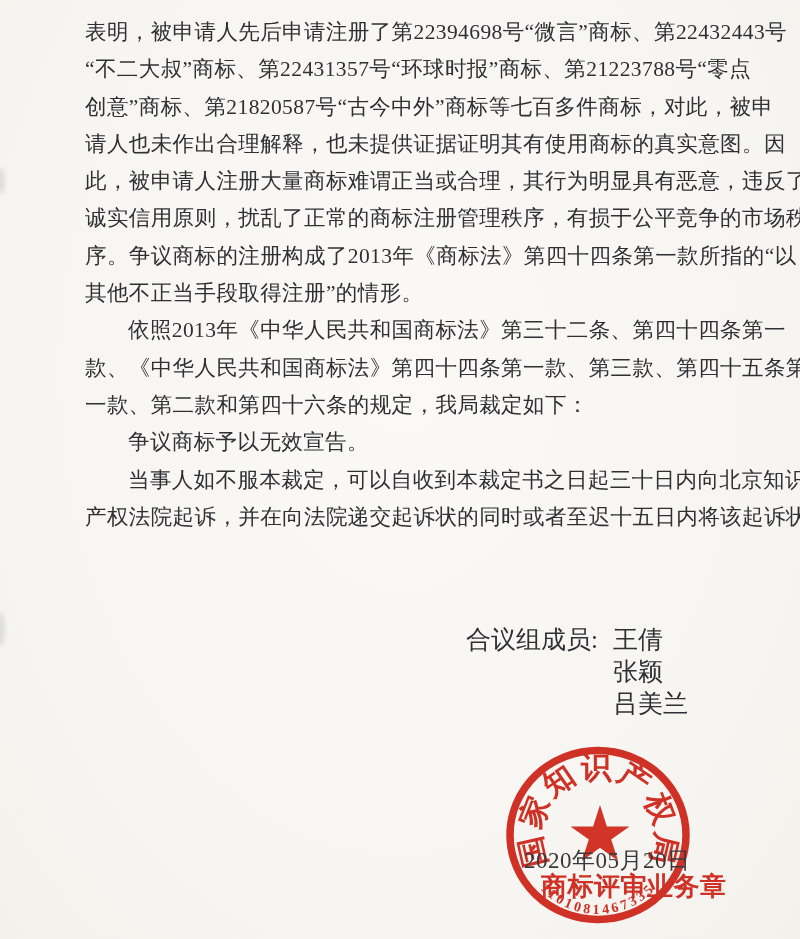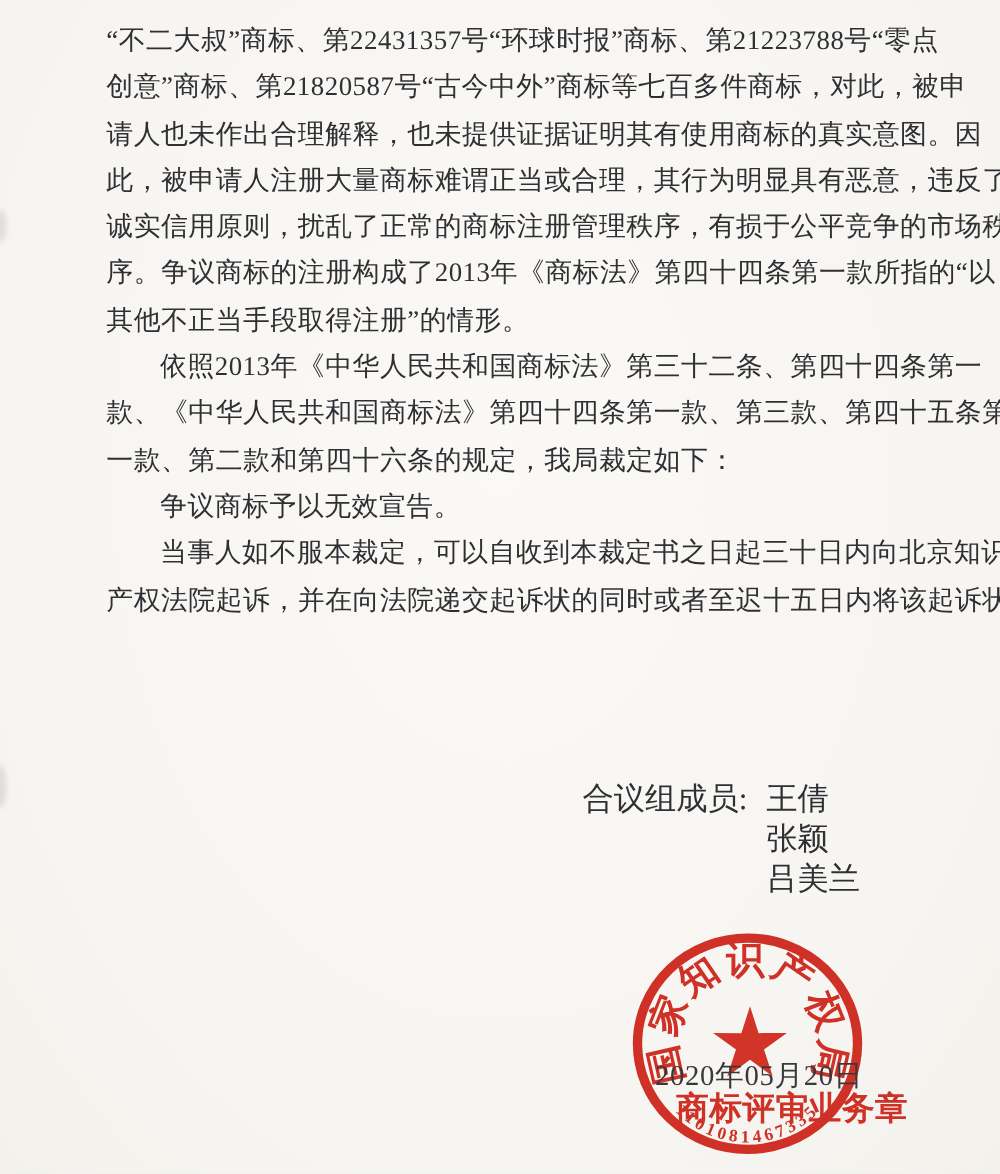--- a/index.html
+++ b/index.html
@@ -97,20 +97,21 @@
 </style>
 </head>
 <body>
 
 <div class="page">
 
   <div class="smudge s1"></div>
   <div class="smudge s2"></div>
 
   <div class="doc-text">
+    <div class="line">表明，被申请人先后申请注册了第22394698号“微言”商标、第22432443号</div>
     <div class="line">“不二大叔”商标、第22431357号“环球时报”商标、第21223788号“零点</div>
     <div class="line">创意”商标、第21820587号“古今中外”商标等七百多件商标，对此，被申</div>
     <div class="line">请人也未作出合理解释，也未提供证据证明其有使用商标的真实意图。因</div>
     <div class="line">此，被申请人注册大量商标难谓正当或合理，其行为明显具有恶意，违反了</div>
     <div class="line">诚实信用原则，扰乱了正常的商标注册管理秩序，有损于公平竞争的市场秩</div>
     <div class="line">序。争议商标的注册构成了2013年《商标法》第四十四条第一款所指的“以</div>
     <div class="line">其他不正当手段取得注册”的情形。</div>
     <div class="line indent">依照2013年《中华人民共和国商标法》第三十二条、第四十四条第一</div>
     <div class="line">款、《中华人民共和国商标法》第四十四条第一款、第三款、第四十五条第</div>
     <div class="line">一款、第二款和第四十六条的规定，我局裁定如下：</div>

